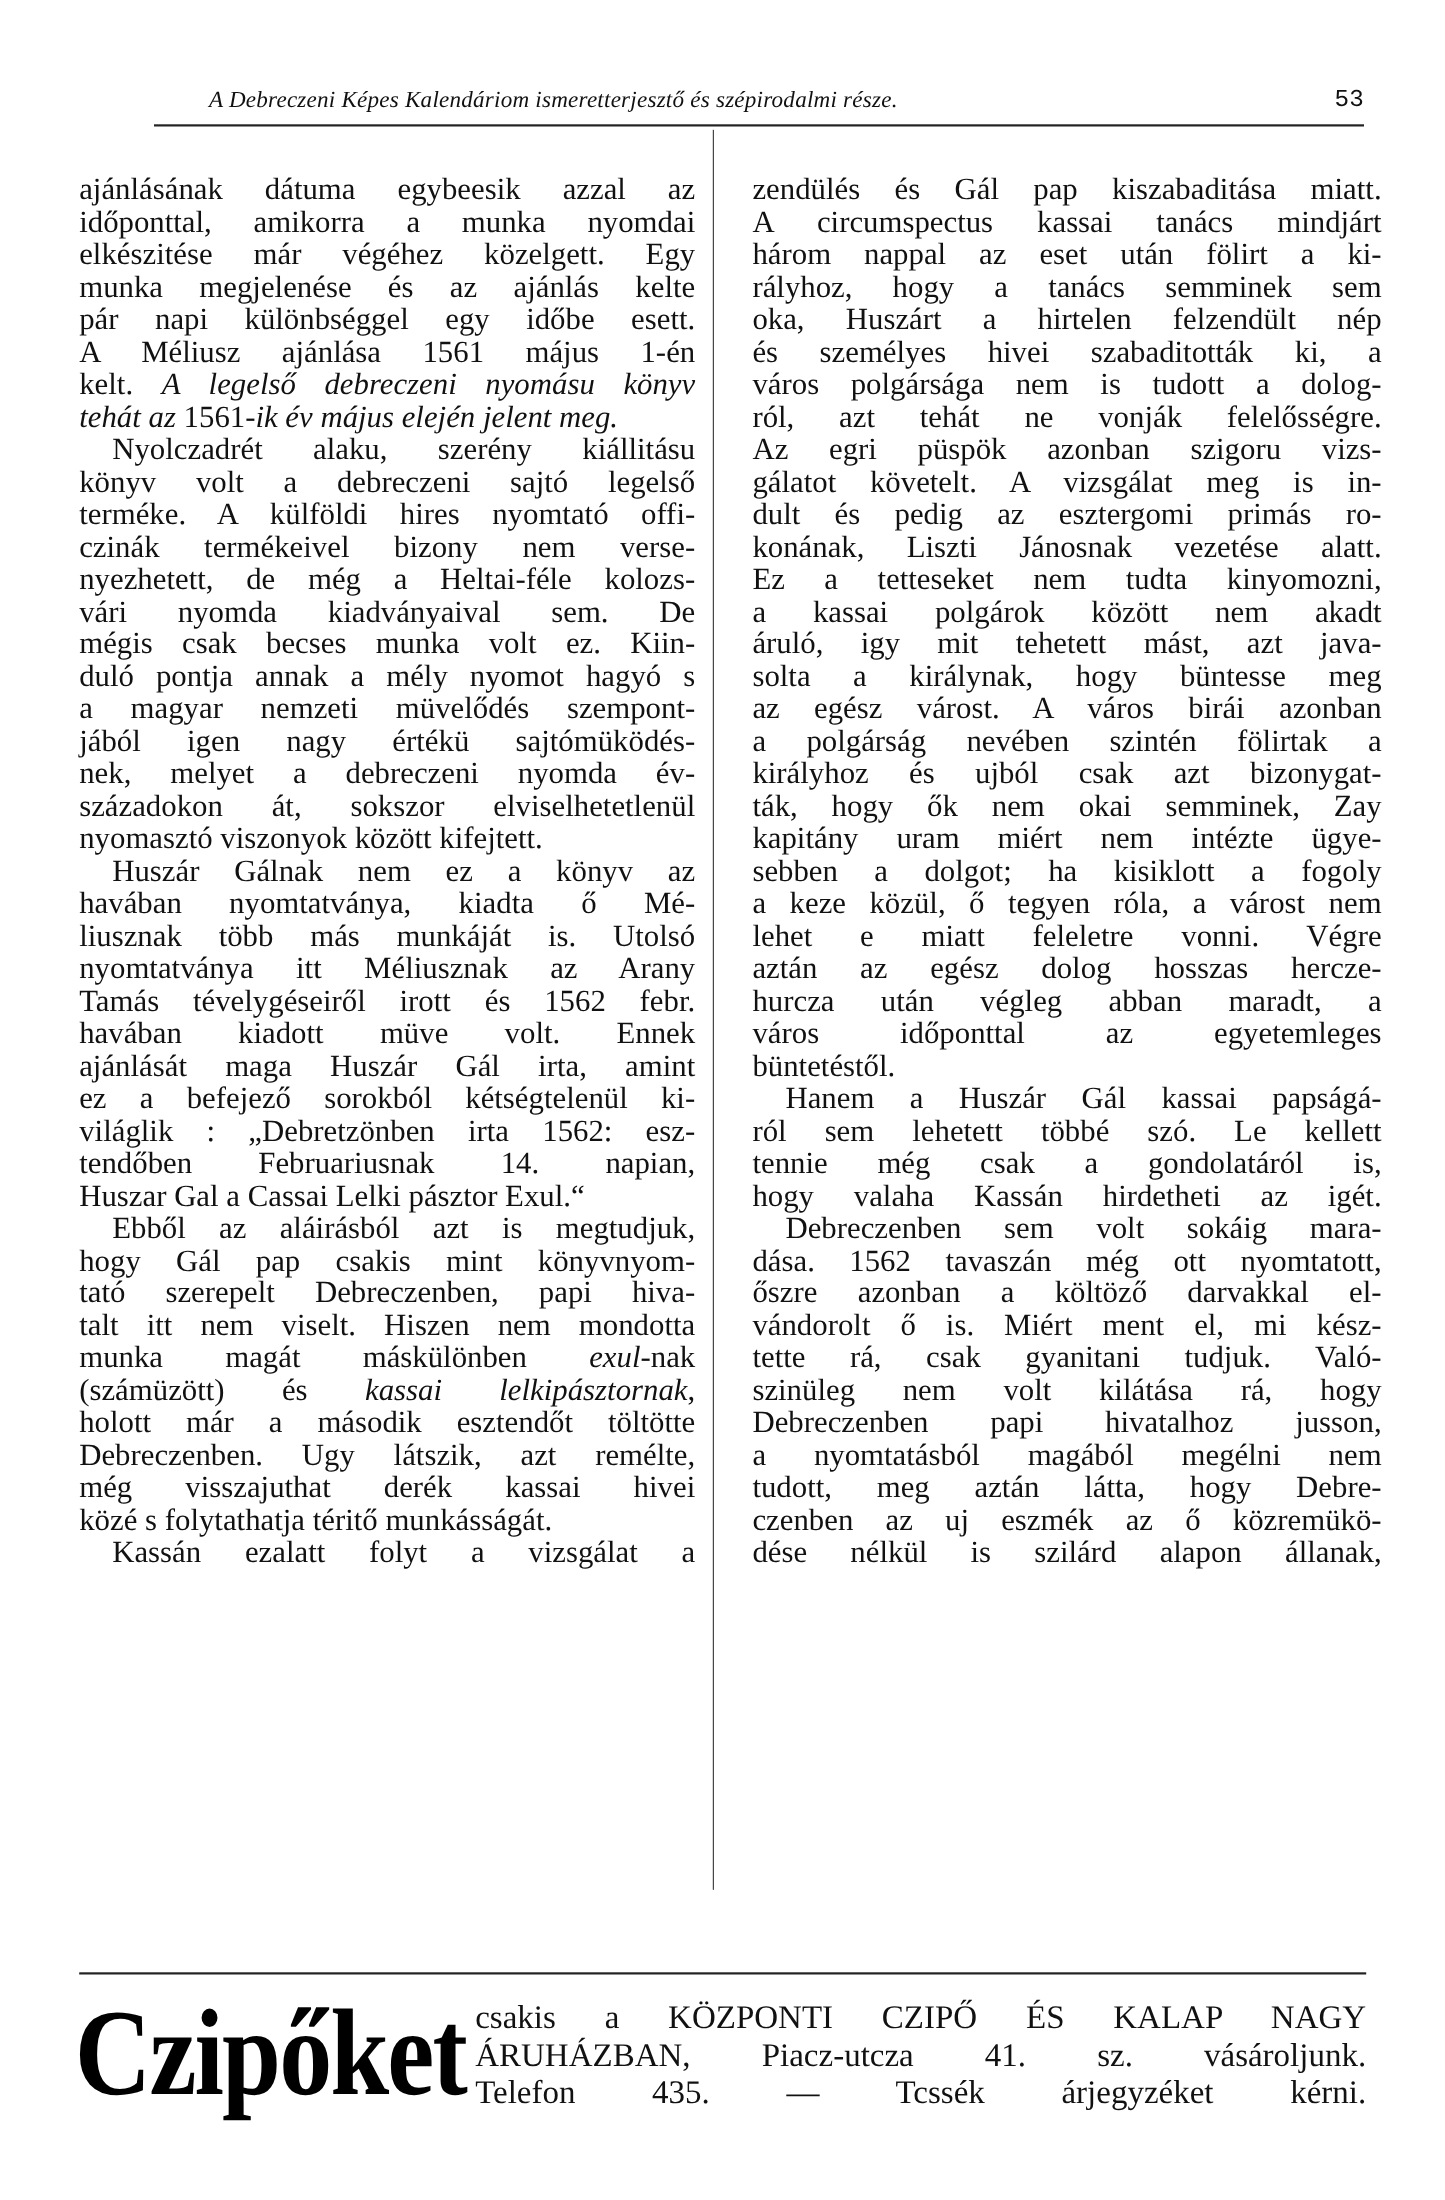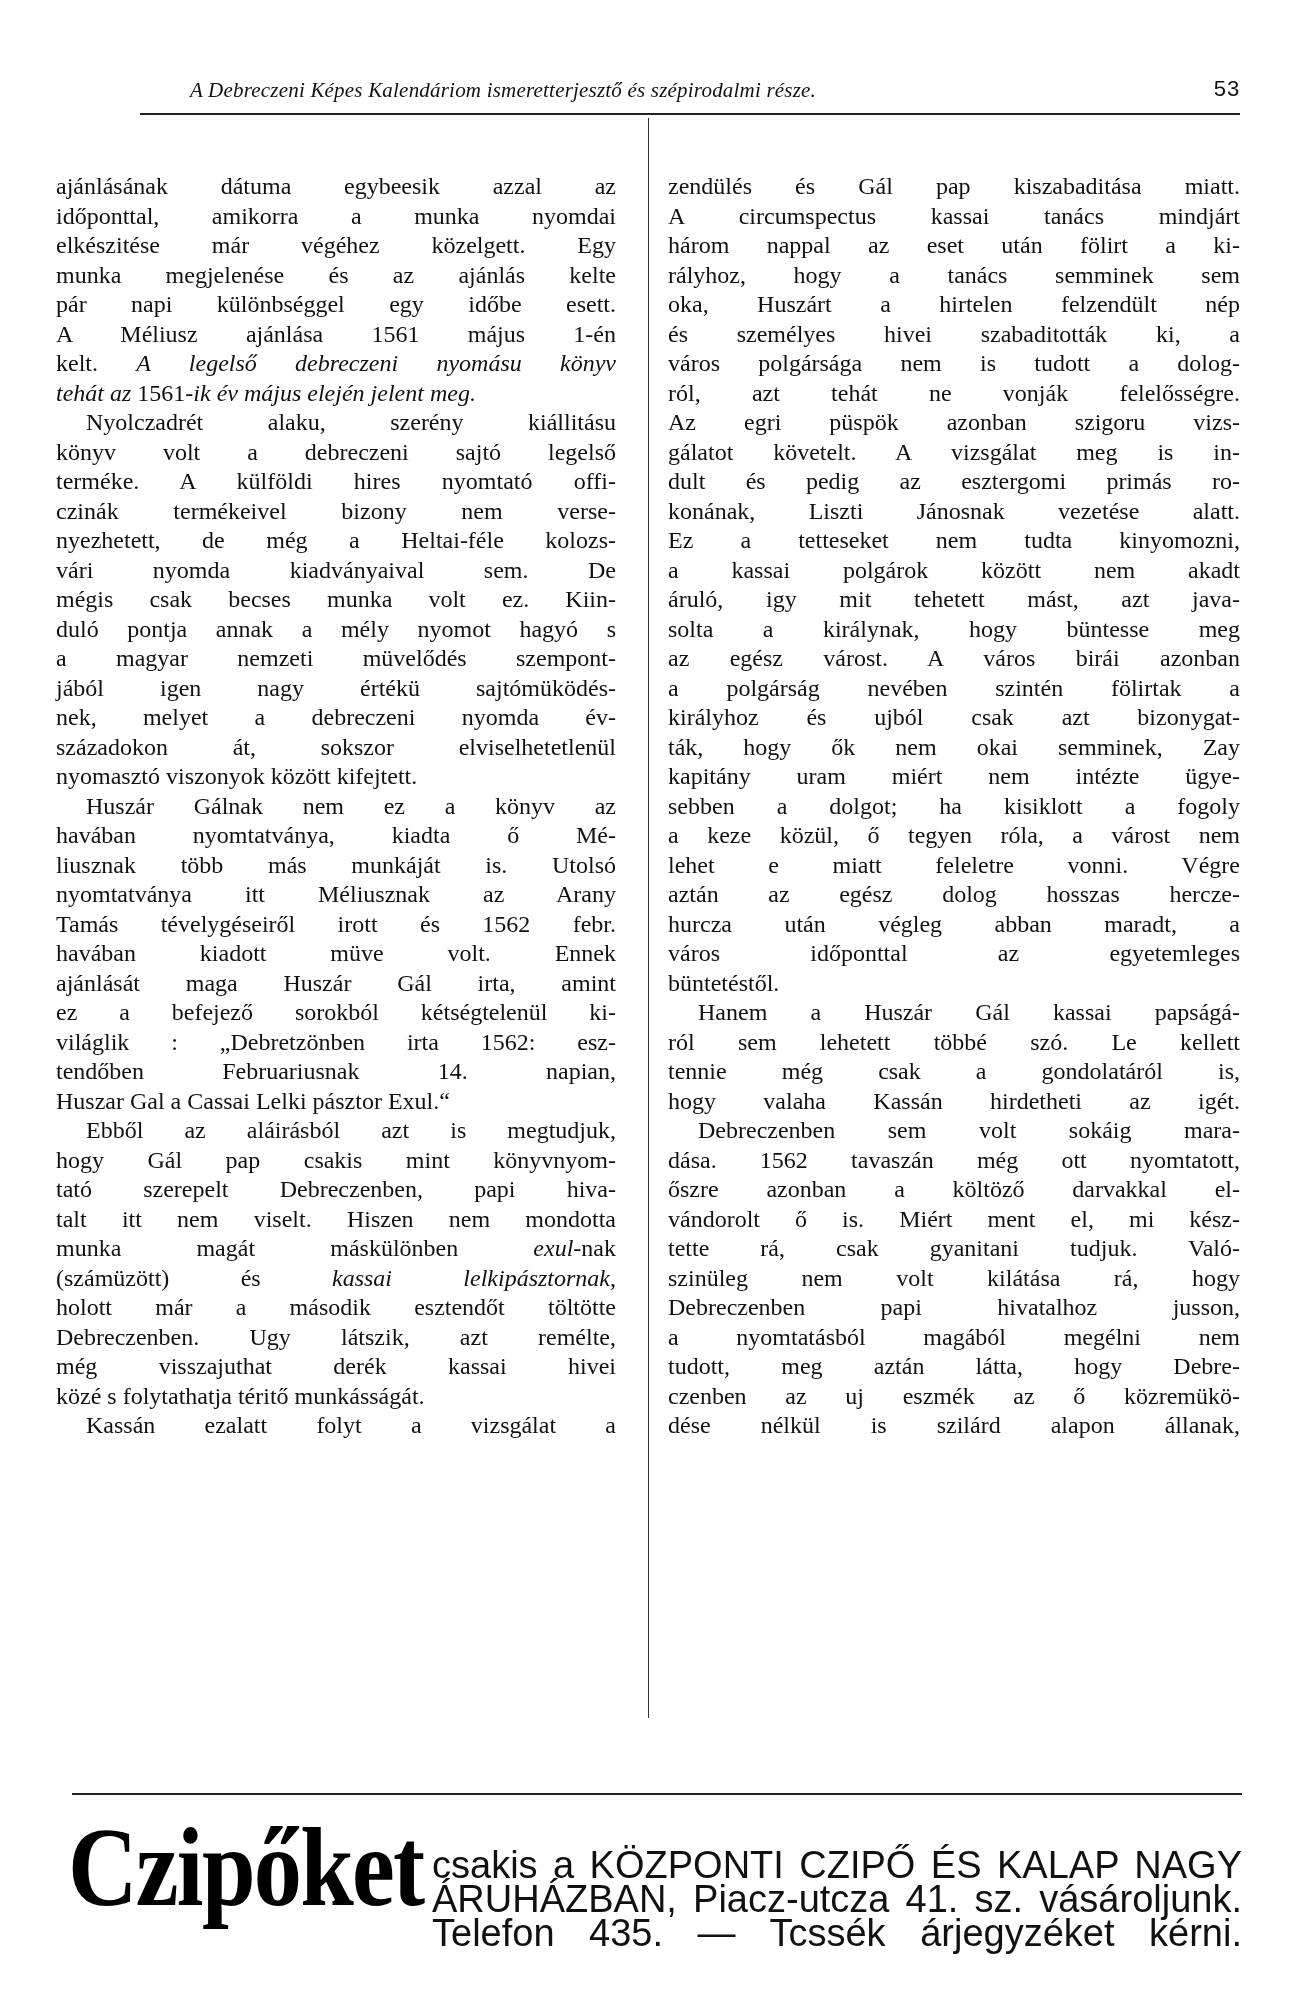--- a/index.html
+++ b/index.html
@@ -2,29 +2,29 @@
 <html><head>
 <meta charset="utf-8">
 <style>
   html, body { margin:0; padding:0; background:#ffffff; }
   body { width:1314px; height:2000px; position:relative; overflow:hidden; color:#111; font-family:"Liberation Serif","DejaVu Serif",serif; }
   .running-head { position:absolute; left:140px; top:78px; width:1100px; font-size:21px; font-style:italic; letter-spacing:0.2px; }
   .running-head .title { position:absolute; left:50px; top:0; white-space:nowrap; }
   .running-head .pageno { position:absolute; right:0; top:0; font-style:normal; font-size:22px;font-family:Liberation Mono, monospace; }
   .head-rule { position:absolute; left:140px; top:113px; width:1100px; height:2px; background:#222; }
   .col-rule { position:absolute; left:648px; top:118px; width:1px; height:1600px; background:#333; }
-  .col { position:absolute; top:172px; width:560px; font-size:24px; line-height:29.5px; text-align:justify; }
+  .col { position:absolute; top:158px; width:560px; font-size:28px; line-height:29.5px; text-align:justify;margin-left:16px; }
   .col.left { left:56px; }
   .col.right { left:668px; width:572px; }
   .col .line { display:block; text-align:justify; text-align-last:justify; white-space:nowrap; }
   .col .line.last { text-align-last:left; }
   .it { font-style:italic; }
   .ad-rule { position:absolute; left:72px; top:1793px; width:1170px; height:2px; background:#222; }
   .ad-word { position:absolute; left:68px; top:1812px; font-family:"Liberation Serif",serif; font-weight:bold; font-size:112px; line-height:110px; letter-spacing:-2px; transform:scaleX(0.86); transform-origin:left top; color:#000; }
-  .ad-text { position:absolute; left:432px; top:1818px; width:810px; font-size:38px; line-height:34px; font-family:Liberation Sans, sans-serif;margin-top:30px; }
+  .ad-text { position:absolute; left:432px; top:1818px; width:810px; font-size:30px; line-height:34px; font-family:Liberation Serif, serif; }
   .ad-text .line { display:block; text-align:justify; text-align-last:justify; white-space:nowrap; }
 </style>
 </head>
 <body>
 
 <div class="running-head">
   <span class="title">A Debreczeni Képes Kalendáriom ismeretterjesztő és szépirodalmi része.</span>
   <span class="pageno">53</span>
 </div>
 <div class="head-rule"></div>

